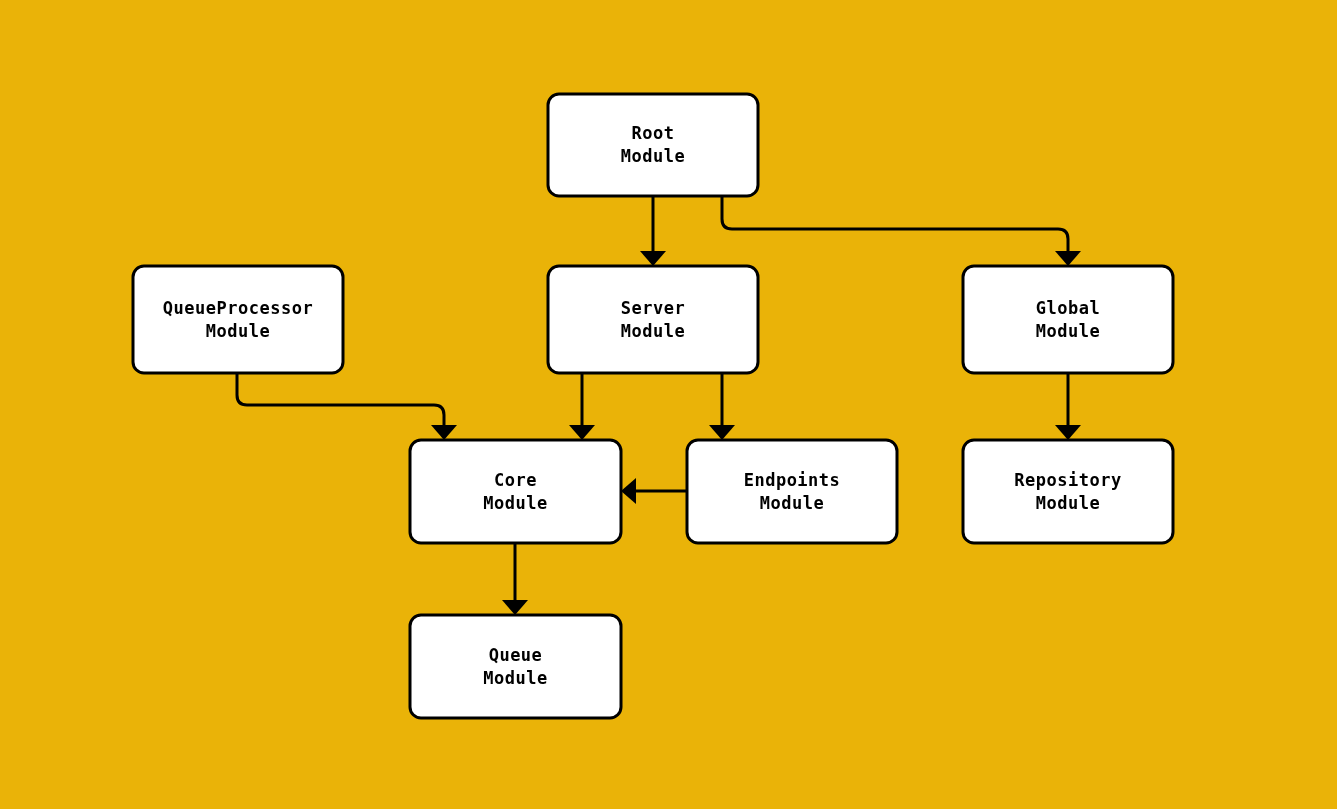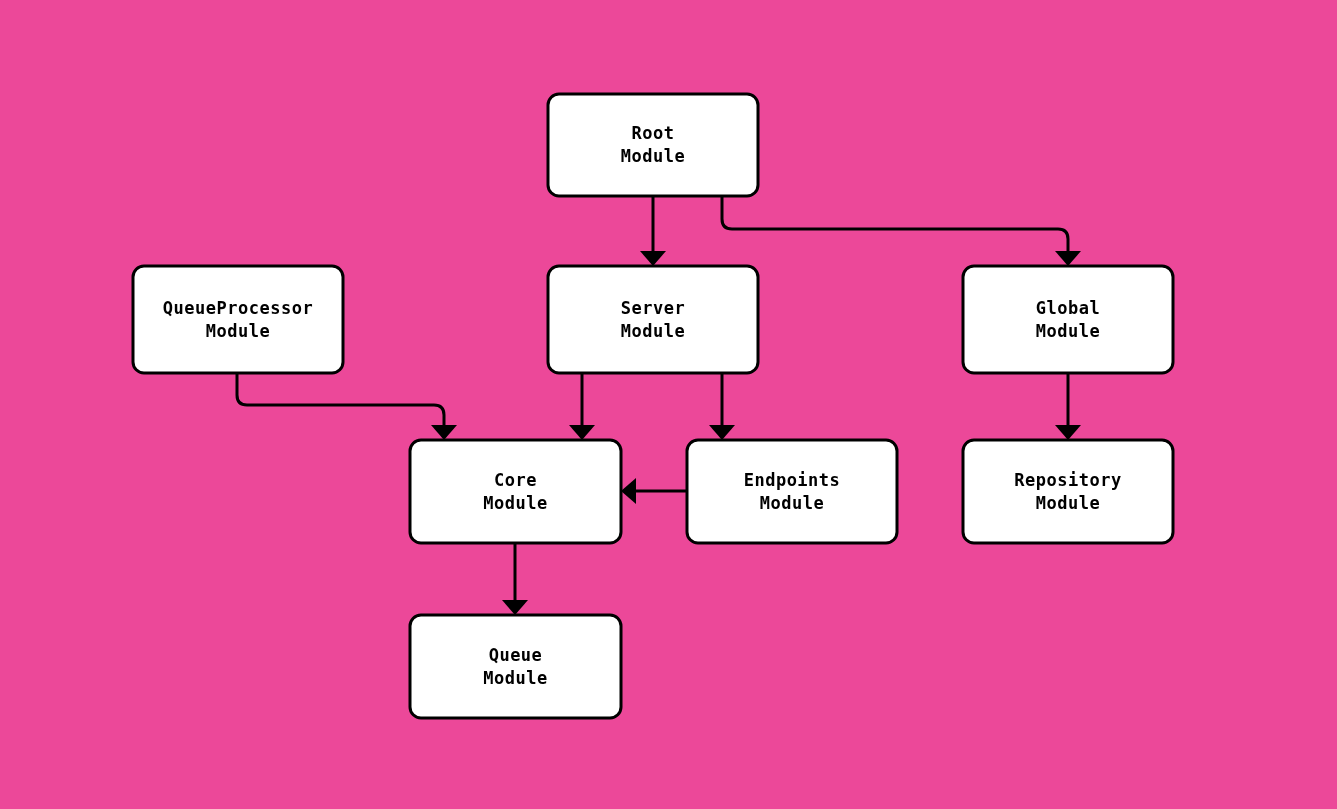--- a/index.html
+++ b/index.html
@@ -4,21 +4,21 @@
 <style>
   html, body {
     margin: 0;
     padding: 0;
     background: #ffffff;
   }
   #canvas {
     position: relative;
     width: 1337px;
     height: 809px;
-    background: #ec4899;
+    background: #eab308;
     overflow: hidden;
     font-family: "DejaVu Sans Mono", "Liberation Mono", monospace;
   }
   #diagram-svg {
     position: absolute;
     left: 0;
     top: 0;
     width: 1337px;
     height: 809px;
   }

